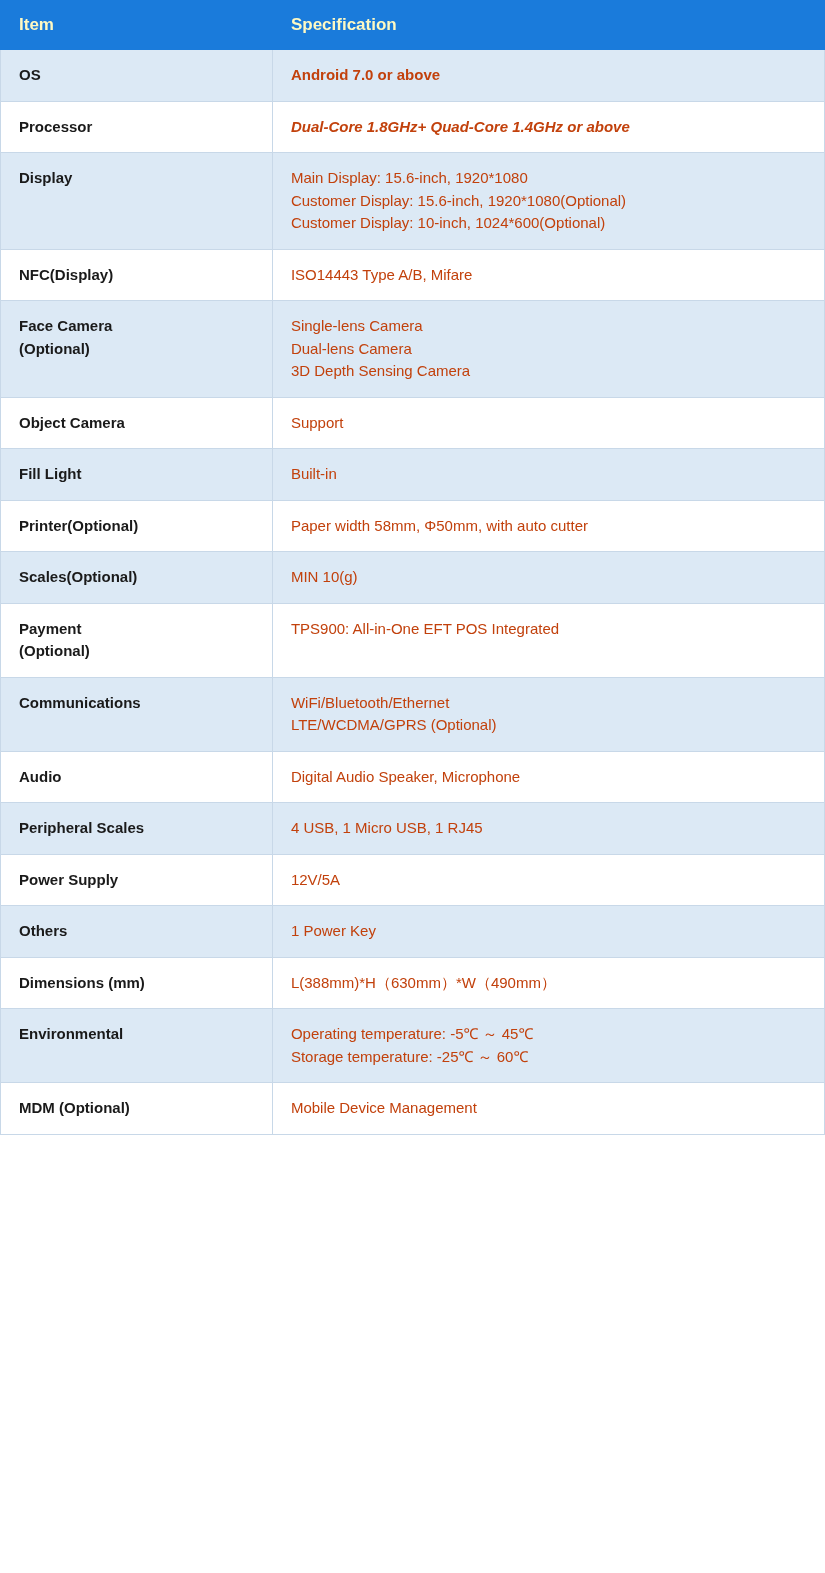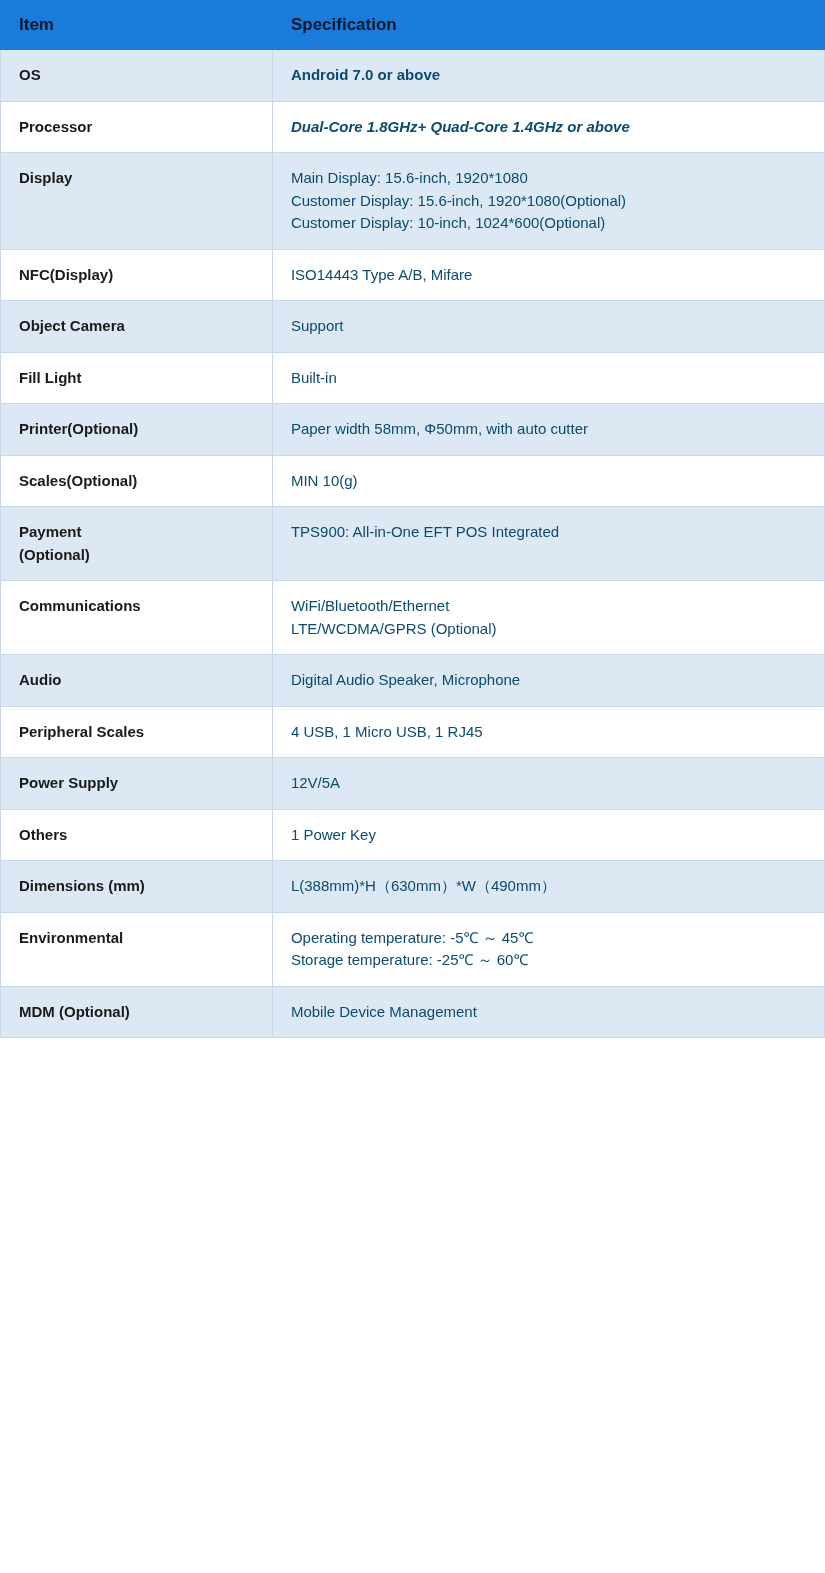--- a/index.html
+++ b/index.html
@@ -24,21 +24,21 @@
     col.item-col {
       width: 33%;
     }
 
     col.spec-col {
       width: 67%;
     }
 
     thead tr th {
       background-color: #1a7bdb;
-      color: #0f172a;
+      color: #fef9c3;
       font-weight: bold;
       font-size: 17px;
       padding: 14px 18px;
       text-align: left;
       border: 1px solid #1a7bdb;
     }
 
     tbody tr td {
       padding: 14px 18px;
       vertical-align: top;
@@ -54,21 +54,21 @@
     tbody tr:nth-child(even) td {
       background-color: #ffffff;
     }
 
     .item-cell {
       font-weight: bold;
       color: #1a1a1a;
     }
 
     .spec-cell {
-      color: #0c4a6e;
+      color: #c2410c;
     }
   </style>
 </head>
 <body>
 
 <table id="spec-table">
   <colgroup>
     <col class="item-col">
     <col class="spec-col">
   </colgroup>
@@ -87,20 +87,24 @@
         <td class="item-cell">Processor</td>
         <td class="spec-cell" style="font-weight: bold; font-style: italic;">Dual-Core 1.8GHz+ Quad-Core 1.4GHz or above</td>
       </tr>
       <tr>
         <td class="item-cell">Display</td>
         <td class="spec-cell">Main Display: 15.6-inch, 1920*1080<br>Customer Display: 15.6-inch, 1920*1080(Optional)<br>Customer Display: 10-inch, 1024*600(Optional)</td>
       </tr>
       <tr>
         <td class="item-cell">NFC(Display)</td>
         <td class="spec-cell">ISO14443 Type A/B, Mifare</td>
+      </tr>
+      <tr>
+        <td class="item-cell">Face Camera<br>(Optional)</td>
+        <td class="spec-cell">Single-lens Camera<br>Dual-lens Camera<br>3D Depth Sensing Camera</td>
       </tr>
       <tr>
         <td class="item-cell">Object Camera</td>
         <td class="spec-cell">Support</td>
       </tr>
       <tr>
         <td class="item-cell">Fill Light</td>
         <td class="spec-cell">Built-in</td>
       </tr>
       <tr>

